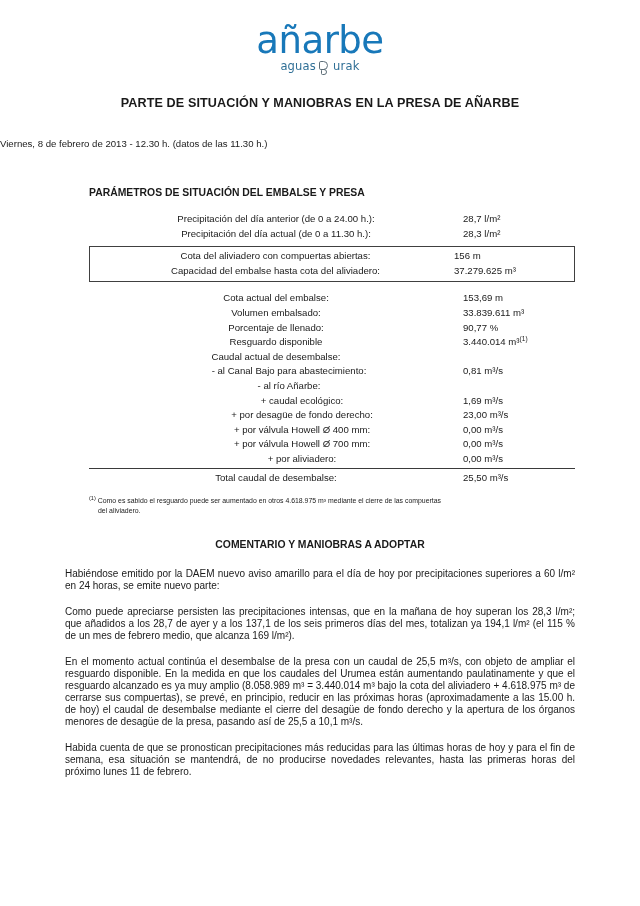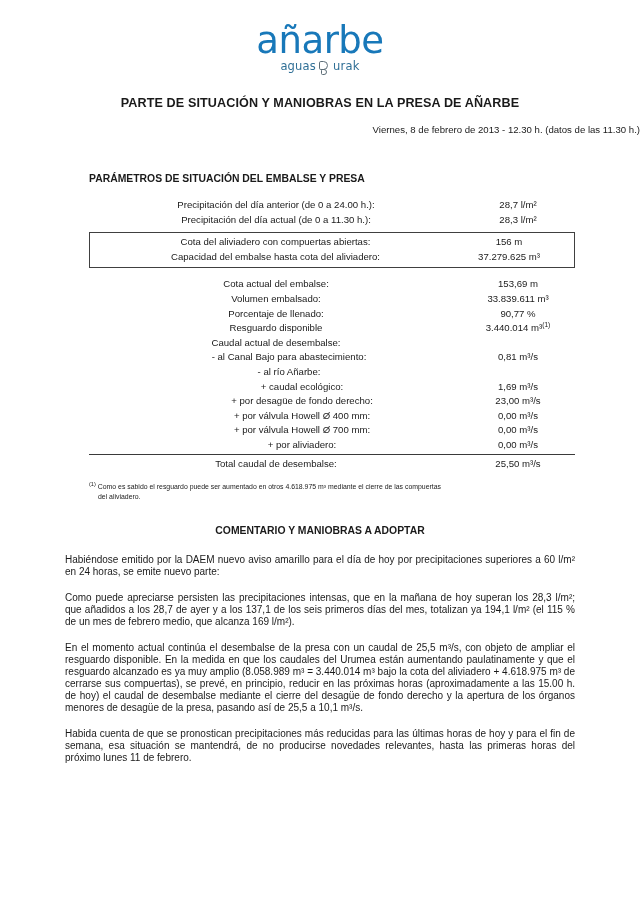--- a/index.html
+++ b/index.html
@@ -83,23 +83,23 @@
 
   
   .doc-title {
     text-align: center;
     font-size: 12.6px;
     font-weight: bold;
     margin-top: 34px;
     letter-spacing: 0.1px;
   }
   .doc-subtitle {
-    text-align: right;
+    text-align: left;
     font-size: 9.6px;
-    margin-top: 14px;
+    margin-top: 28px;
   }
 
   
   .content {
     padding: 0 65px 0 65px;
     box-sizing: border-box;
   }
   .section-heading {
     font-size: 10.4px;
     font-weight: bold;
@@ -120,21 +120,21 @@
     font-size: 9.6px;
     line-height: 14.6px;
     white-space: nowrap;
   }
   .row .label {
     flex: 1 1 auto;
     text-align: center;
   }
   .row .value {
     flex: 0 0 auto;
-    text-align: center;
+    text-align: left;
     min-width: 110px;
     padding-right: 2px;
   }
   .indent1 .label { padding-left: 26px; }
   .indent2 .label { padding-left: 52px; }
 
   .boxed {
     border: 1px solid #404040;
     margin-top: 5px;
     margin-bottom: 9px;

